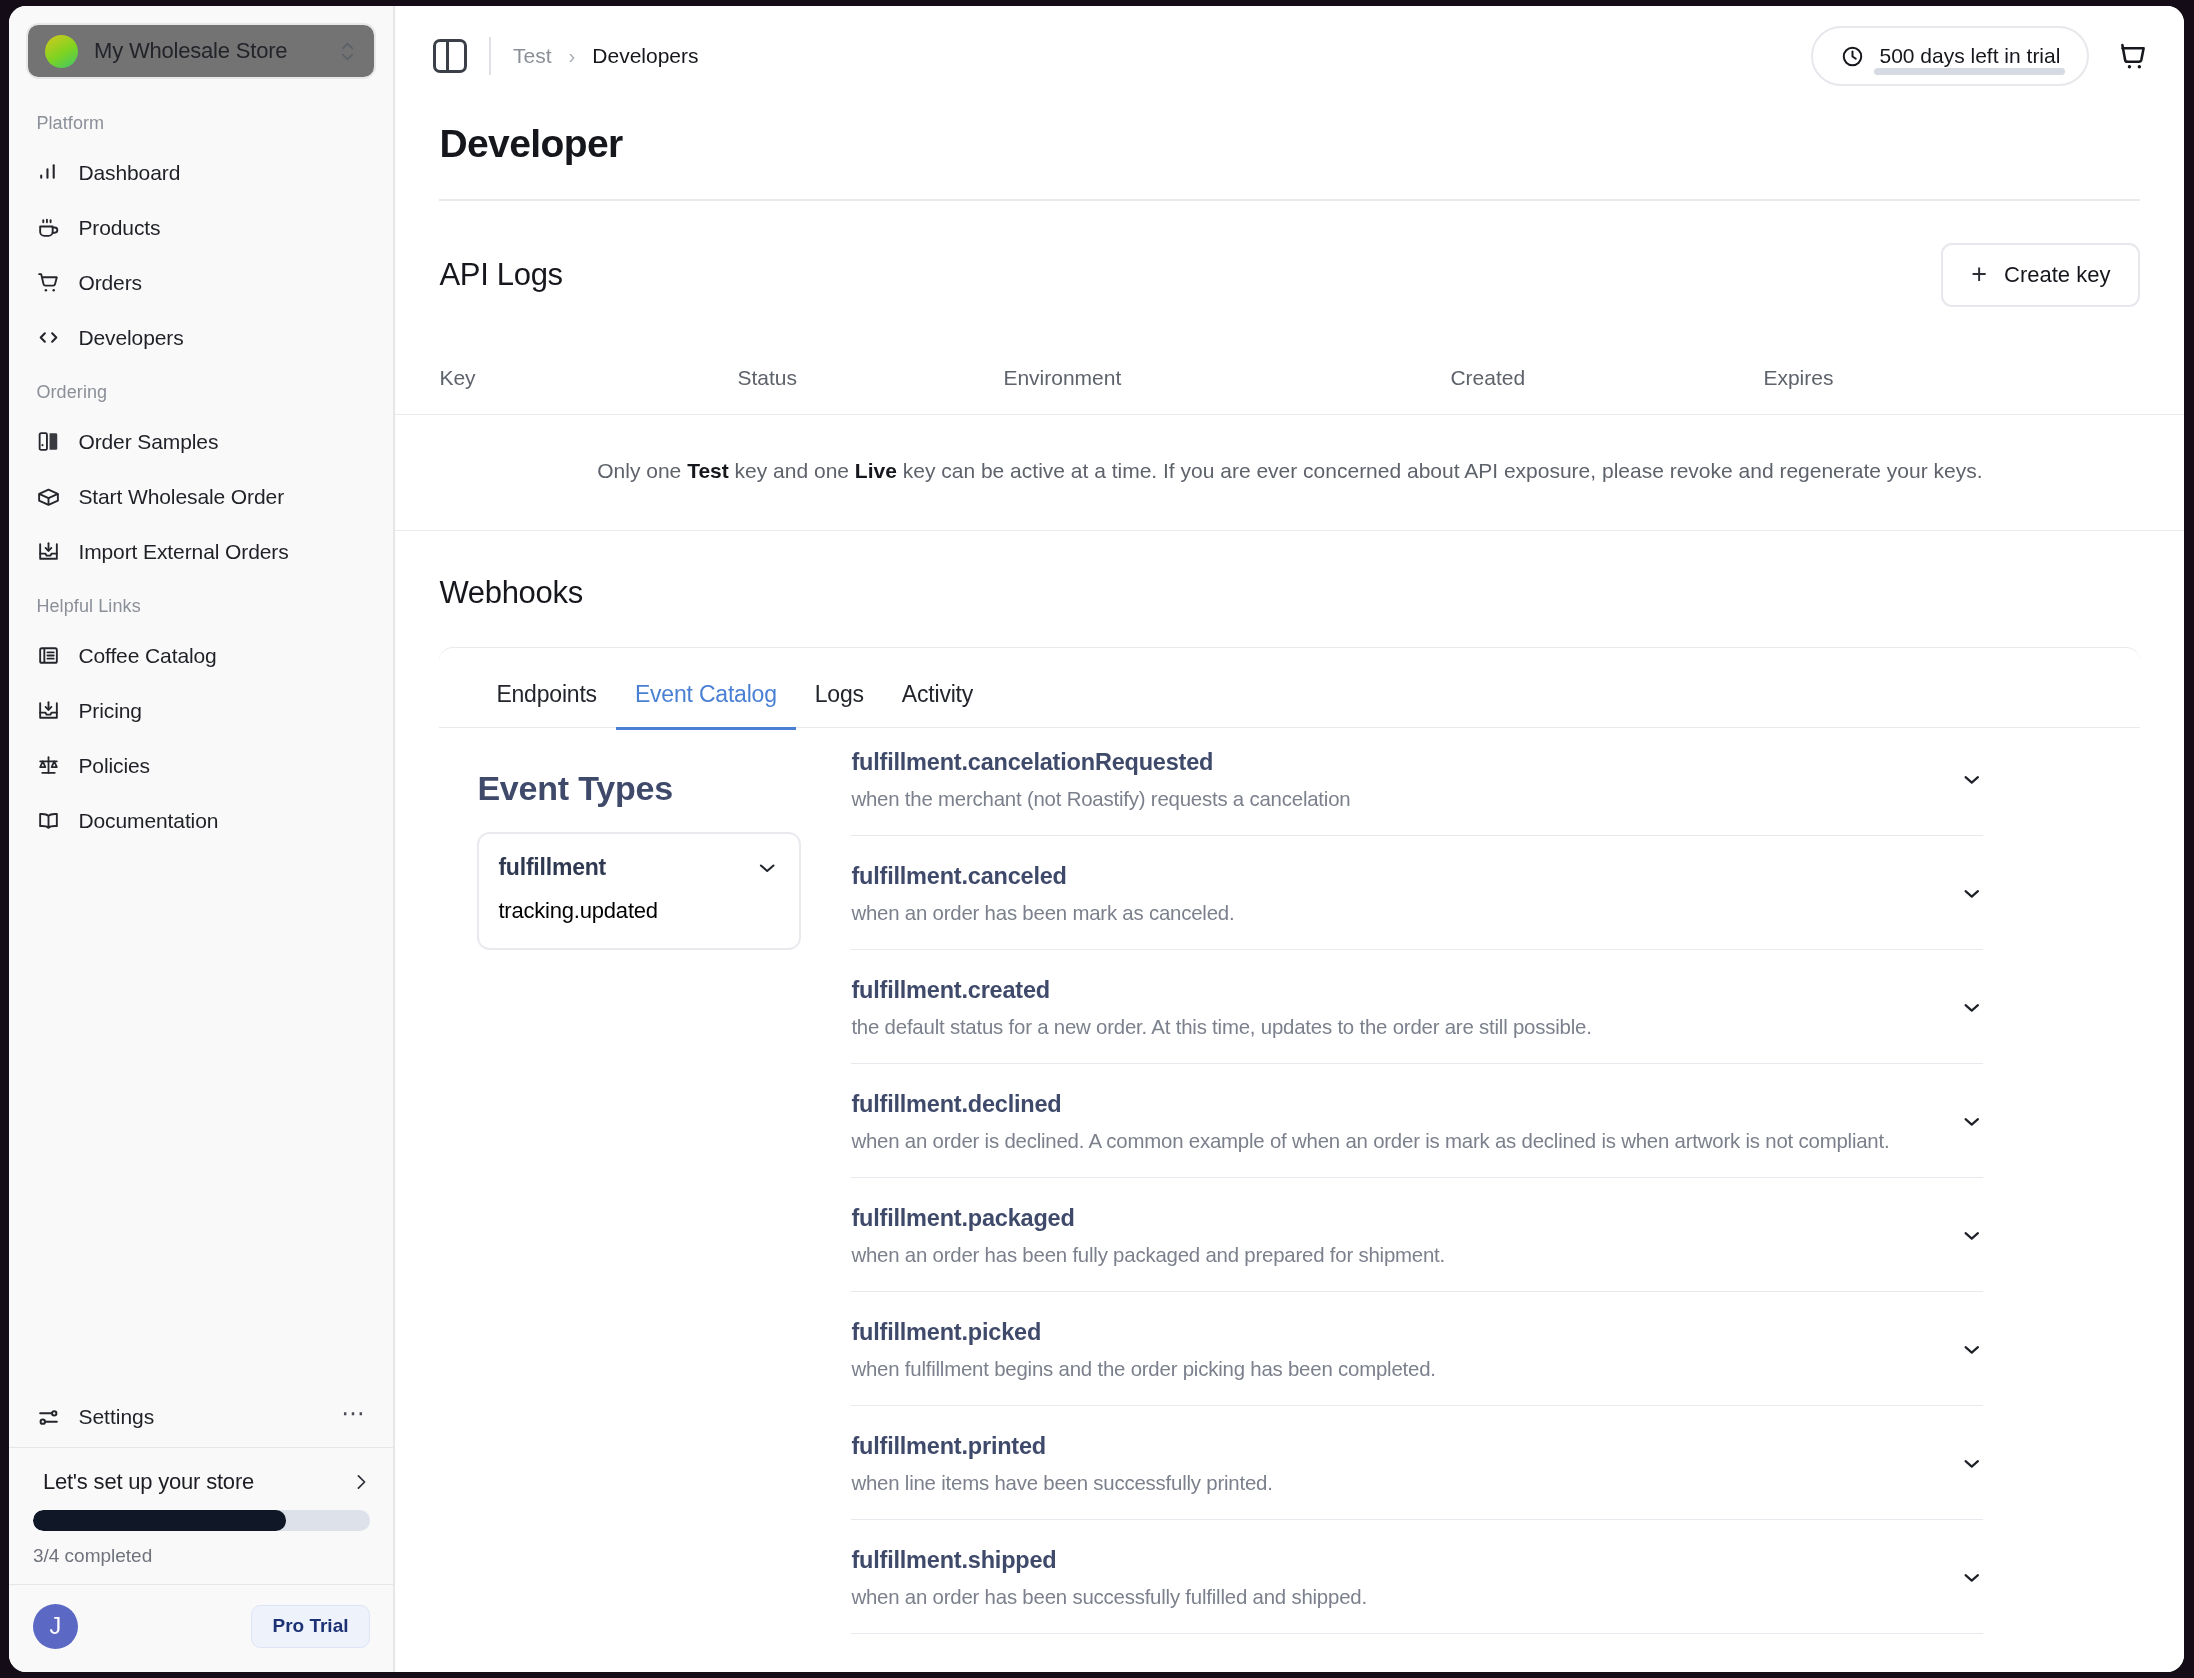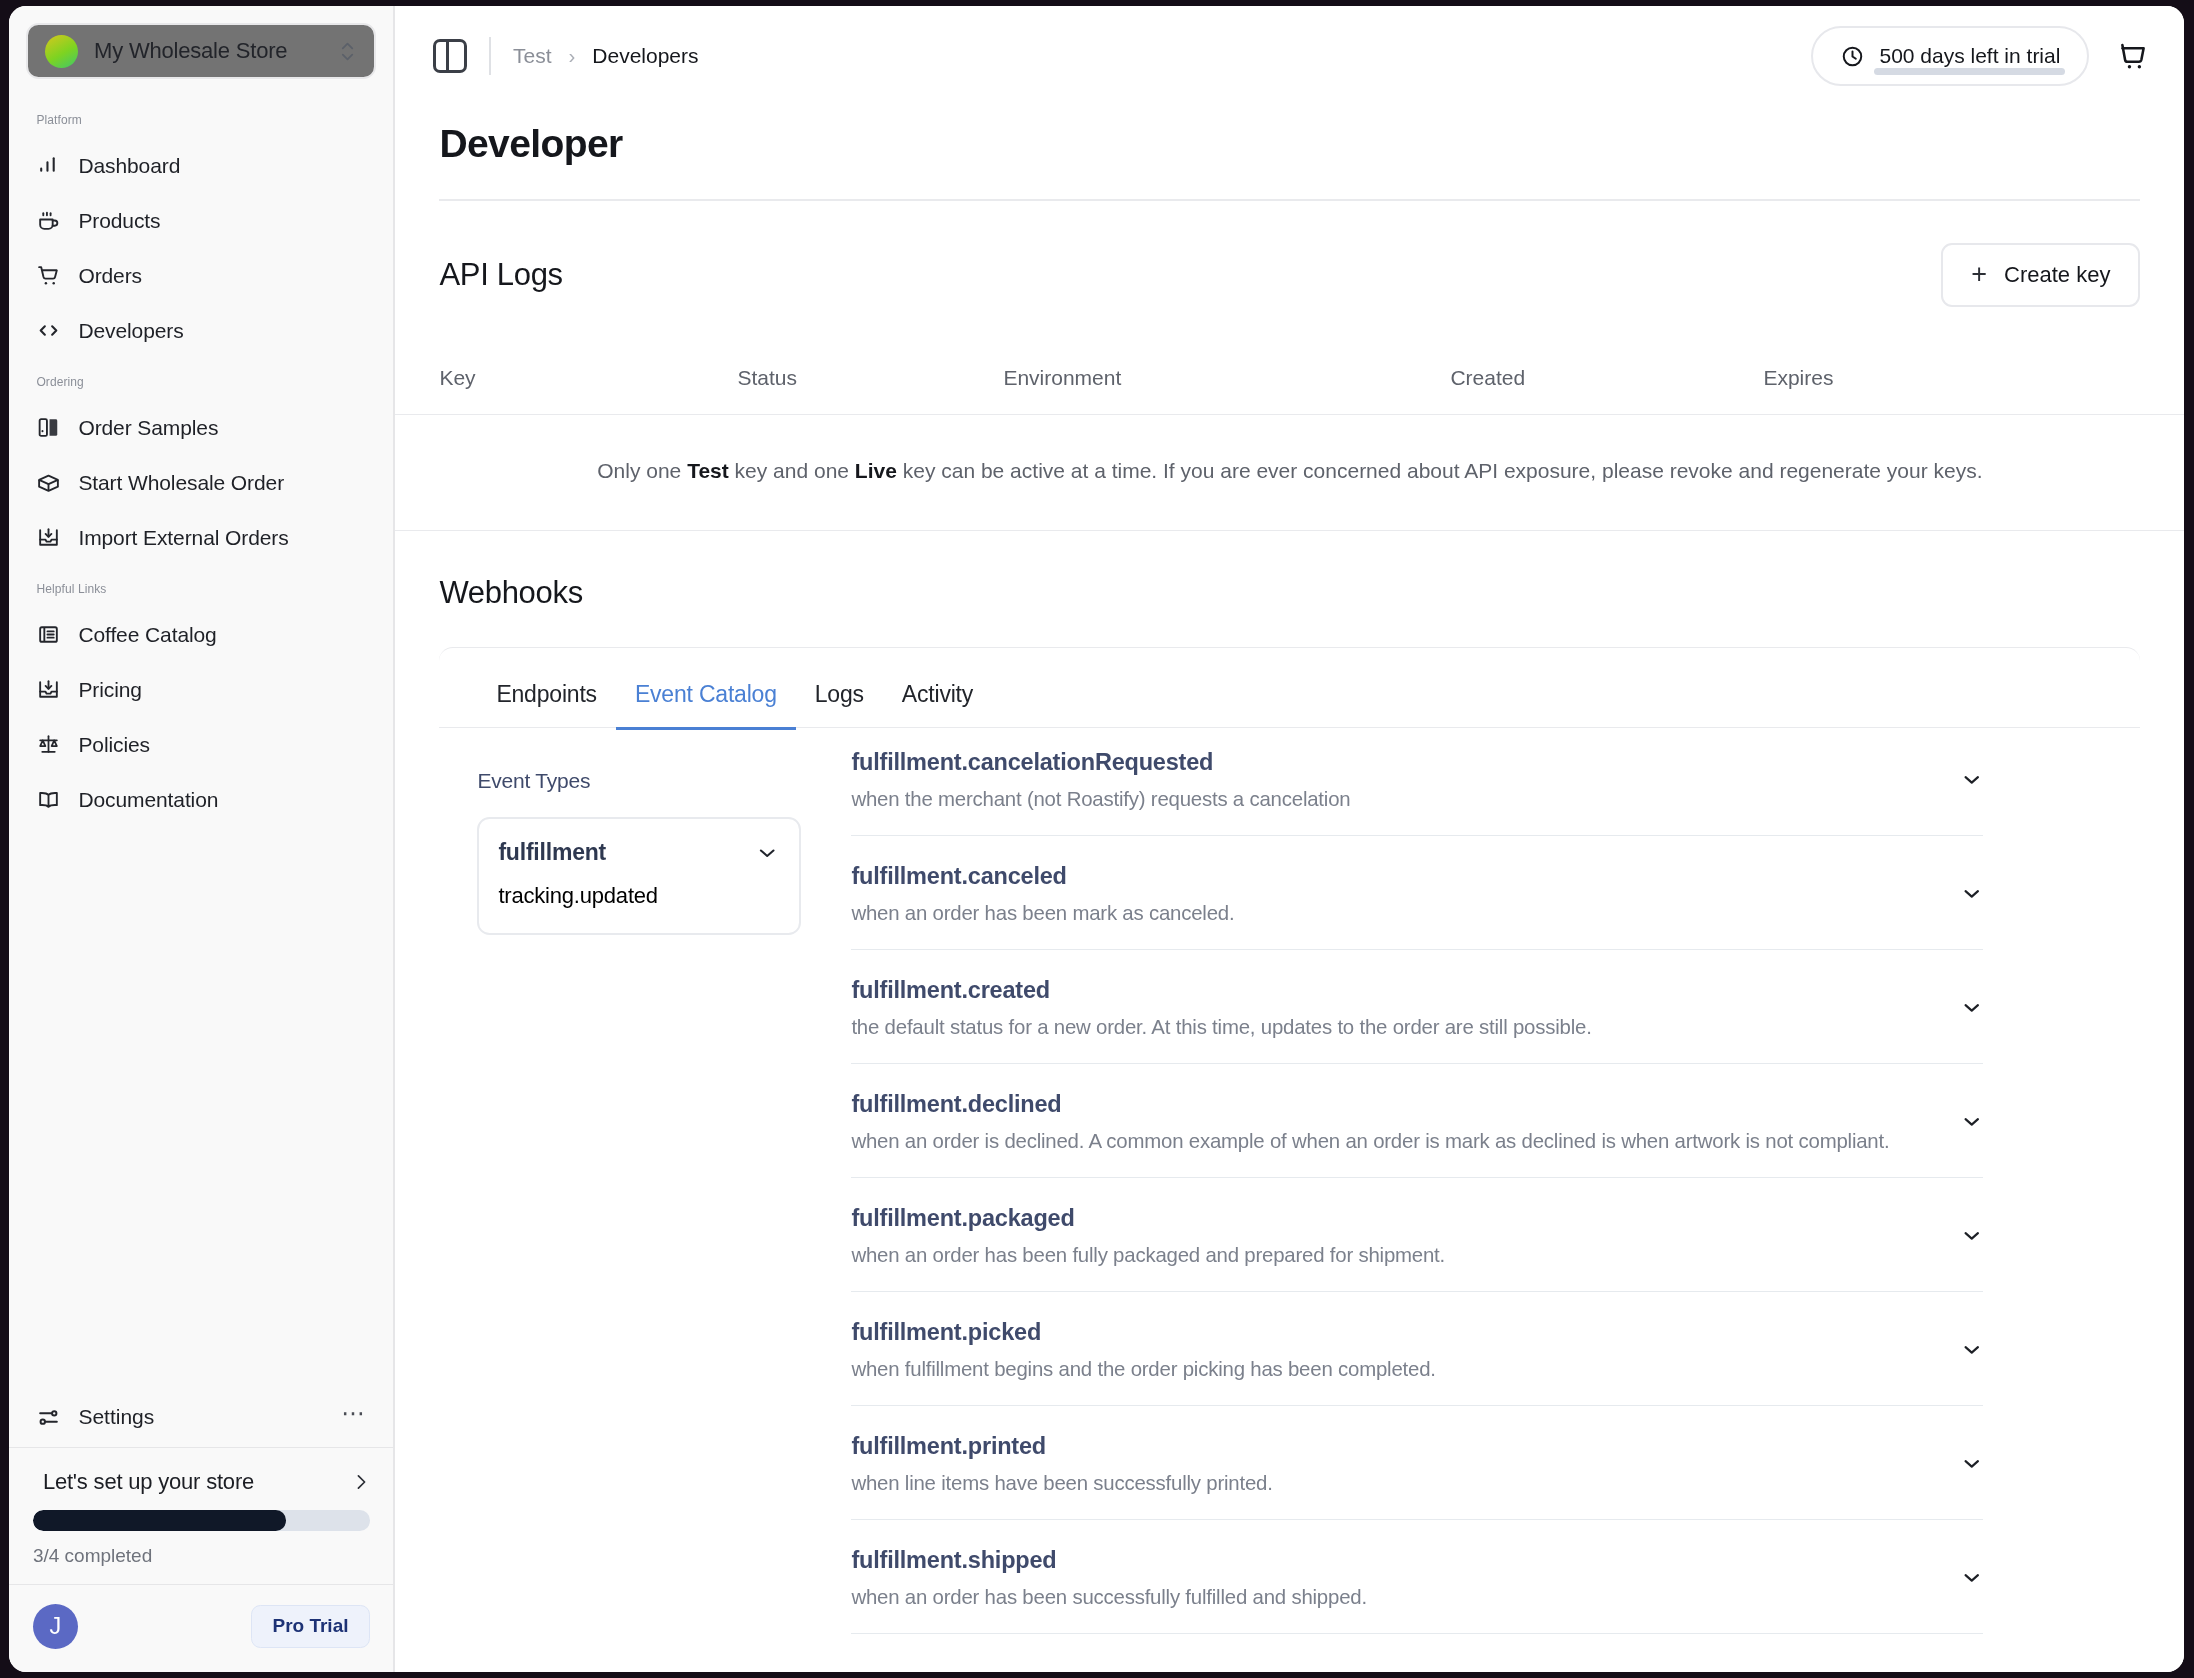--- a/index.html
+++ b/index.html
@@ -50,21 +50,21 @@
     font-size: 22px;
     color: #22242a;
     letter-spacing: -0.2px;
     white-space: nowrap;
     overflow: hidden;
   }
   .chev-updown { width: 19px; height: 27px; flex: 0 0 19px; color: #5b6069; }
 
   .nav-scroll { flex: 1; overflow: hidden; padding-top: 17px; }
   .nav-group-label {
-    font-size: 12px;
+    font-size: 18px;
     color: #8b8f98;
     padding: 17px 38px 11px 27px;
     letter-spacing: 0.1px;
   }
   .nav-item {
     display: flex;
     align-items: center;
     gap: 17px;
     padding: 7px 27px;
     height: 55px;
@@ -228,21 +228,21 @@
     padding: 0 19px 19px 19px;
     cursor:pointer;
     border-bottom: 3.9px solid transparent;
     margin-bottom: -2.4px;
     letter-spacing:-0.2px;
   }
   .tab.active { color:#4a80d4; border-bottom-color:#4a80d4; }
 
   .catalog { display:flex; padding: 0; }
   .catalog-left { width: 368px; flex: 0 0 368px; padding: 41px 0 0 38px;}
-  .event-types-title { font-size: 21px; font-weight:normal; color:#3f4a6b; letter-spacing:-0.2px;}
+  .event-types-title { font-size: 34px; font-weight:bold; color:#3f4a6b; letter-spacing:-0.2px;}
   .type-box {
     margin-top: 23.5px;
     width: 324px;
     border: 2.4px solid #e8eaee;
     border-radius: 12.5px;
     padding: 20.4px 22px 23.5px 19px;
     background:#fff;
   }
   .type-row { display:flex; align-items:center; }
   .type-name { font-size: 23px; font-weight:bold; color:#2e3850; flex:1; letter-spacing:-0.2px;}

